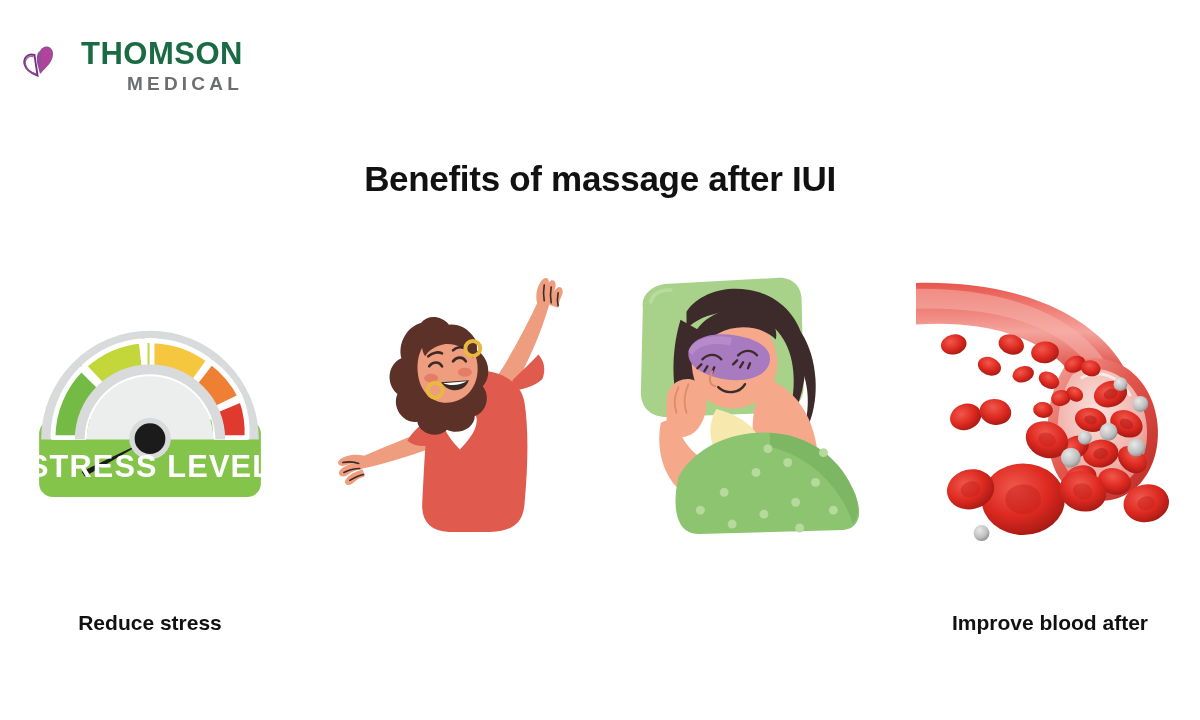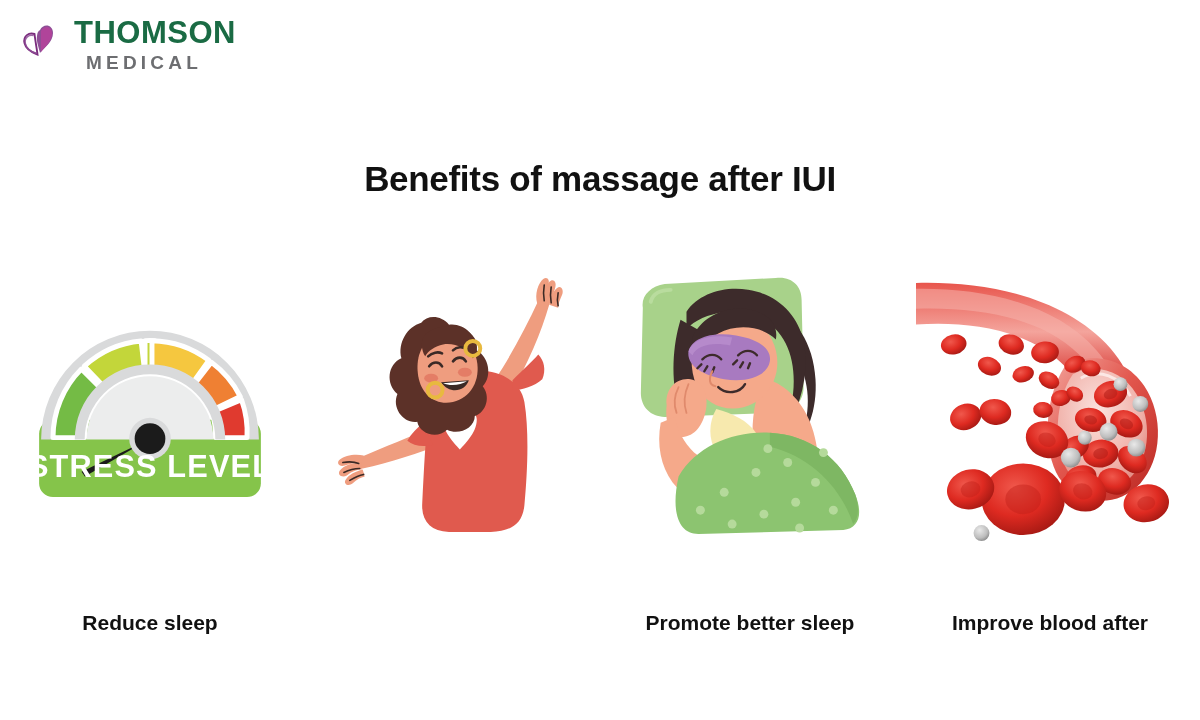--- a/index.html
+++ b/index.html
@@ -14,24 +14,25 @@
     overflow: hidden;
     font-family: "Liberation Sans", sans-serif;
     color: #111111;
     position: relative;
   }
 
   
   .brand {
     position: absolute;
     left: 20px;
-    top: 17px;
+    top: 38px;
     display: flex;
     align-items: center;
-    gap: 16px;
+    gap: 23px;
+    text-align: right;
   }
   .brand-mark {
     width: 38px;
     height: 46px;
     flex: 0 0 auto;
     display: block;
   }
   .brand-words {
     display: flex;
     flex-direction: column;
@@ -143,21 +144,21 @@
 
         <g transform="rotate(-34 120 137)">
           <path d="M120 137 L44 126 L44 132 Z" fill="#1b1b1b"></path>
         </g>
         <circle cx="120" cy="137" r="21" fill="#d9dadb"></circle>
         <circle cx="120" cy="137" r="15.5" fill="#1b1b1b"></circle>
 
         <text x="120" y="176" text-anchor="middle" fill="#ffffff" font-family="Liberation Sans, sans-serif" font-size="32" font-weight="700" letter-spacing="1.2" transform="scale(0.97,1) translate(3.7,0)">STRESS LEVEL</text>
       </svg>
     </div>
-    <div class="caption">Reduce sleep</div>
+    <div class="caption">Reduce stress</div>
   </div>
 
   <div class="card">
     <div class="art">
       <svg viewBox="0 0 250 285" width="248" height="283" aria-hidden="true">
 
         <path d="M170 120 C186 96, 202 66, 214 40 C217 33, 227 36, 225 44 C217 72, 203 104, 188 130 Z" fill="#ef9d7f"></path>
         <path d="M213 43 C210 33, 214 22, 219 18 C223 15, 226 19, 224 24 C222 29, 221 34, 222 39 Z" fill="#ef9d7f"></path>
         <path d="M219 42 C219 33, 221 25, 225 21 C229 17, 233 21, 231 27 C229 33, 228 38, 228 43 Z" fill="#ef9d7f"></path>
         <path d="M225 44 C226 37, 229 30, 233 27 C237 24, 240 29, 238 34 C236 39, 234 43, 234 47 Z" fill="#ef9d7f"></path>
@@ -265,21 +266,20 @@
             <circle cx="176" cy="236" r="4.5"></circle>
           <circle cx="144" cy="248" r="4.5"></circle>
             <circle cx="112" cy="258" r="4.5"></circle>
           <circle cx="180" cy="262" r="4.5"></circle>
             <circle cx="80" cy="244" r="4.5"></circle>
           <circle cx="148" cy="182" r="4.5"></circle>
             <circle cx="204" cy="186" r="4.5"></circle>
         </g>
       </svg>
     </div>
-    <div class="caption">Promote better sleep</div>
   </div>
 
   <div class="card">
     <div class="art">
       <svg viewBox="0 0 270 280" width="268" height="278" aria-hidden="true">
         <defs>
           <linearGradient id="vesselTube" x1="0" y1="0" x2="0" y2="1">
             <stop offset="0%" stop-color="#e8554c"></stop>
             <stop offset="28%" stop-color="#f4a49c"></stop>
             <stop offset="55%" stop-color="#d93b35"></stop>

